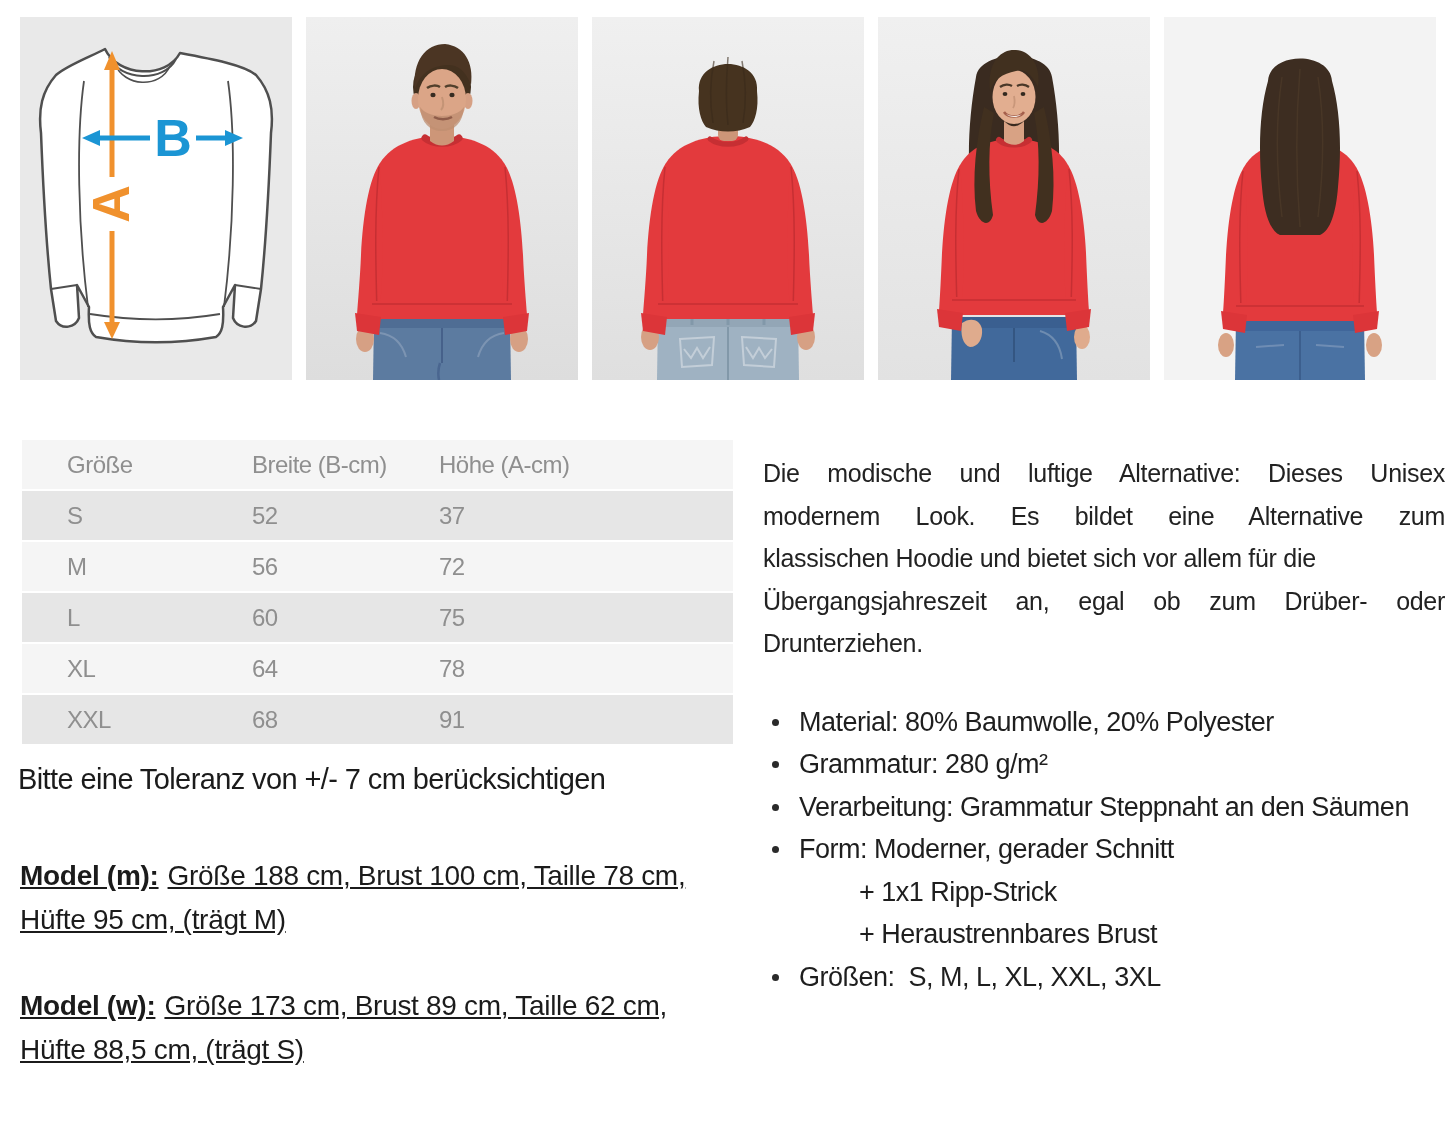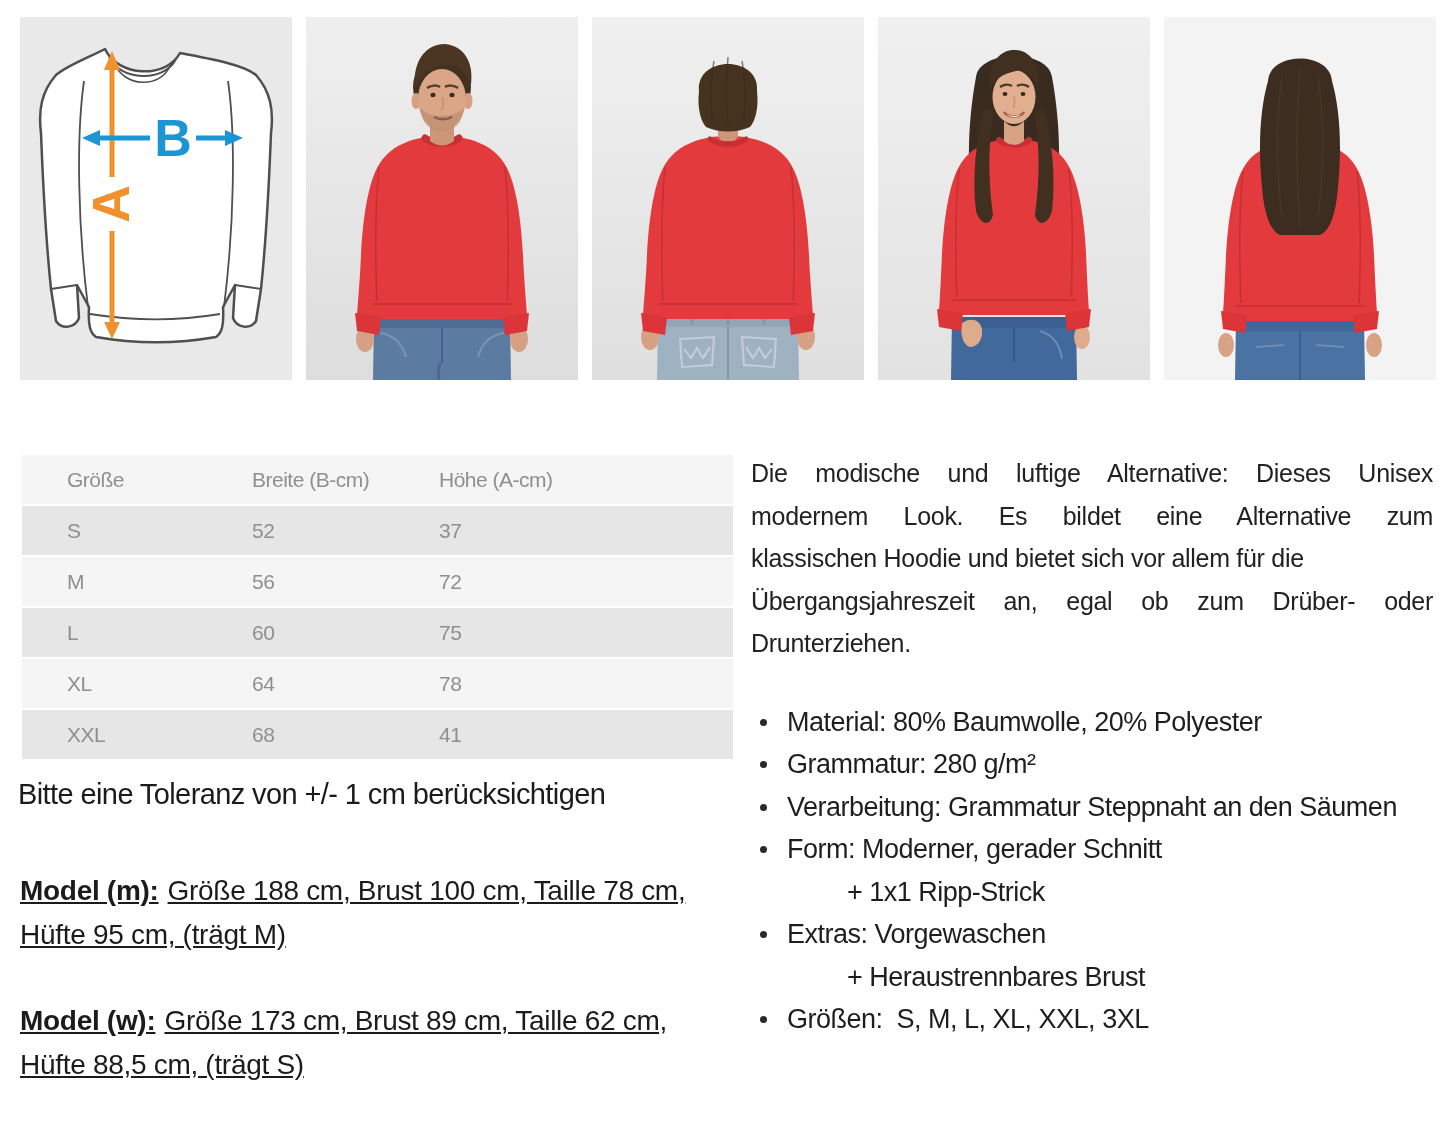--- a/index.html
+++ b/index.html
@@ -7,25 +7,25 @@
     width:1445px;height:1145px;background:#ffffff;position:relative;
     font-family:"Liberation Sans",sans-serif;color:#1f1f1f;overflow:hidden;
     letter-spacing:-0.3px;
   }
   .gallery{position:absolute;left:20px;top:17px;display:flex;gap:14px;}
   .photo-box{width:272px;height:363px;flex:0 0 auto;}
   .photo-box svg{display:block;width:272px;height:363px;}
 
   .content{position:absolute;left:18px;top:438px;width:1419px;display:flex;}
   .left-col{width:715px;flex:0 0 auto;}
-  .right-col{width:682px;margin-left:18px;padding-top:14px;flex:0 0 auto;}
+  .right-col{width:682px;margin-left:30px;padding-top:14px;flex:0 0 auto;}
 
   table.size-table{
     border-collapse:separate;border-spacing:0 2px;table-layout:fixed;
-    width:711px;margin-left:4px;font-size:21px;color:#8f8f8f;letter-spacing:-0.5px;margin-top:15px;
+    width:711px;margin-left:4px;font-size:24px;color:#8f8f8f;letter-spacing:-0.5px;
   }
   table.size-table col.c1{width:185px;}
   table.size-table col.c2{width:187px;}
   table.size-table col.c3{width:339px;}
   table.size-table th,table.size-table td{
     height:49px;padding:0 0 0 45px;text-align:left;font-weight:normal;vertical-align:middle;
   }
   table.size-table thead tr{background:#f5f5f5;}
   table.size-table tbody tr:nth-child(odd){background:#e6e6e6;}
   table.size-table tbody tr:nth-child(even){background:#f5f5f5;}
@@ -285,26 +285,26 @@
           <td>75</td>
         </tr>
         <tr>
           <td>XL</td>
           <td>64</td>
           <td>78</td>
         </tr>
         <tr>
           <td>XXL</td>
           <td>68</td>
-          <td>41</td>
+          <td>91</td>
         </tr>
       </tbody>
     </table>
 
-    <p class="note">Bitte eine Toleranz von +/- 1 cm berücksichtigen</p>
+    <p class="note">Bitte eine Toleranz von +/- 7 cm berücksichtigen</p>
 
     <p class="model-block"><span class="model-label">Model (m):</span><span class="model-details">Größe 188 cm, Brust 100 cm, Taille 78 cm, Hüfte 95 cm, (trägt M)</span></p>
 
     <p class="model-block"><span class="model-label">Model (w):</span><span class="model-details">Größe 173 cm, Brust 89 cm, Taille 62 cm, Hüfte 88,5 cm, (trägt S)</span></p>
   </div>
 
   <div class="right-col">
     <div class="description">
       <div class="desc-line">Die modische und luftige Alternative: Dieses Unisex</div>
       <div class="desc-line">modernem Look. Es bildet eine Alternative zum</div>
@@ -312,18 +312,17 @@
       <div class="desc-line">Übergangsjahreszeit an, egal ob zum Drüber- oder</div>
       <div class="desc-line">Drunterziehen.</div>
     </div>
 
     <ul class="features">
       <li class="feature-item"><span class="feature-text">Material: 80% Baumwolle, 20% Polyester</span></li>
       <li class="feature-item"><span class="feature-text">Grammatur: 280 g/m²</span></li>
       <li class="feature-item"><span class="feature-text">Verarbeitung: Grammatur Steppnaht an den Säumen</span></li>
       <li class="feature-item"><span class="feature-text">Form: Moderner, gerader Schnitt</span></li>
       <li class="feature-item indent"><span class="feature-text">+ 1x1 Ripp-Strick</span></li>
-      <li class="feature-item"><span class="feature-text">Extras: Vorgewaschen</span></li>
       <li class="feature-item indent"><span class="feature-text">+ Heraustrennbares Brust</span></li>
       <li class="feature-item"><span class="feature-text">Größen:  S, M, L, XL, XXL, 3XL</span></li>
     </ul>
   </div>
 </div>
 
 </body></html>

